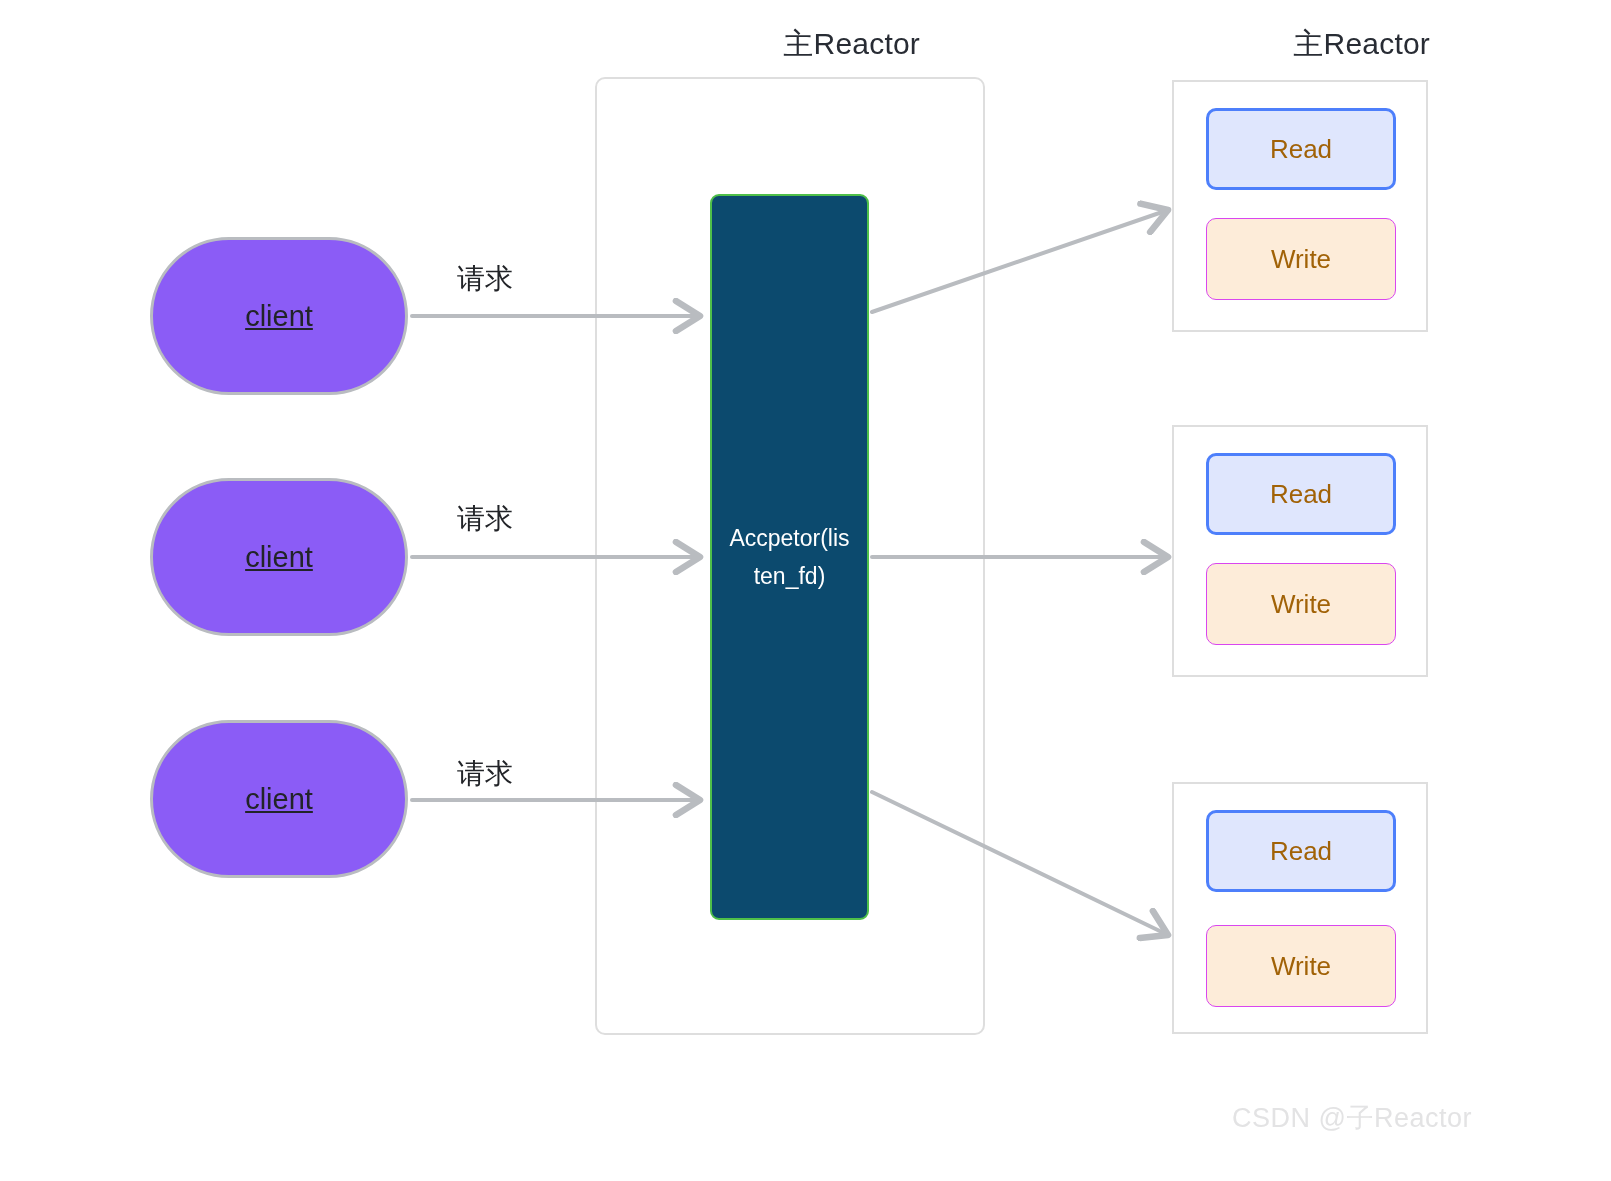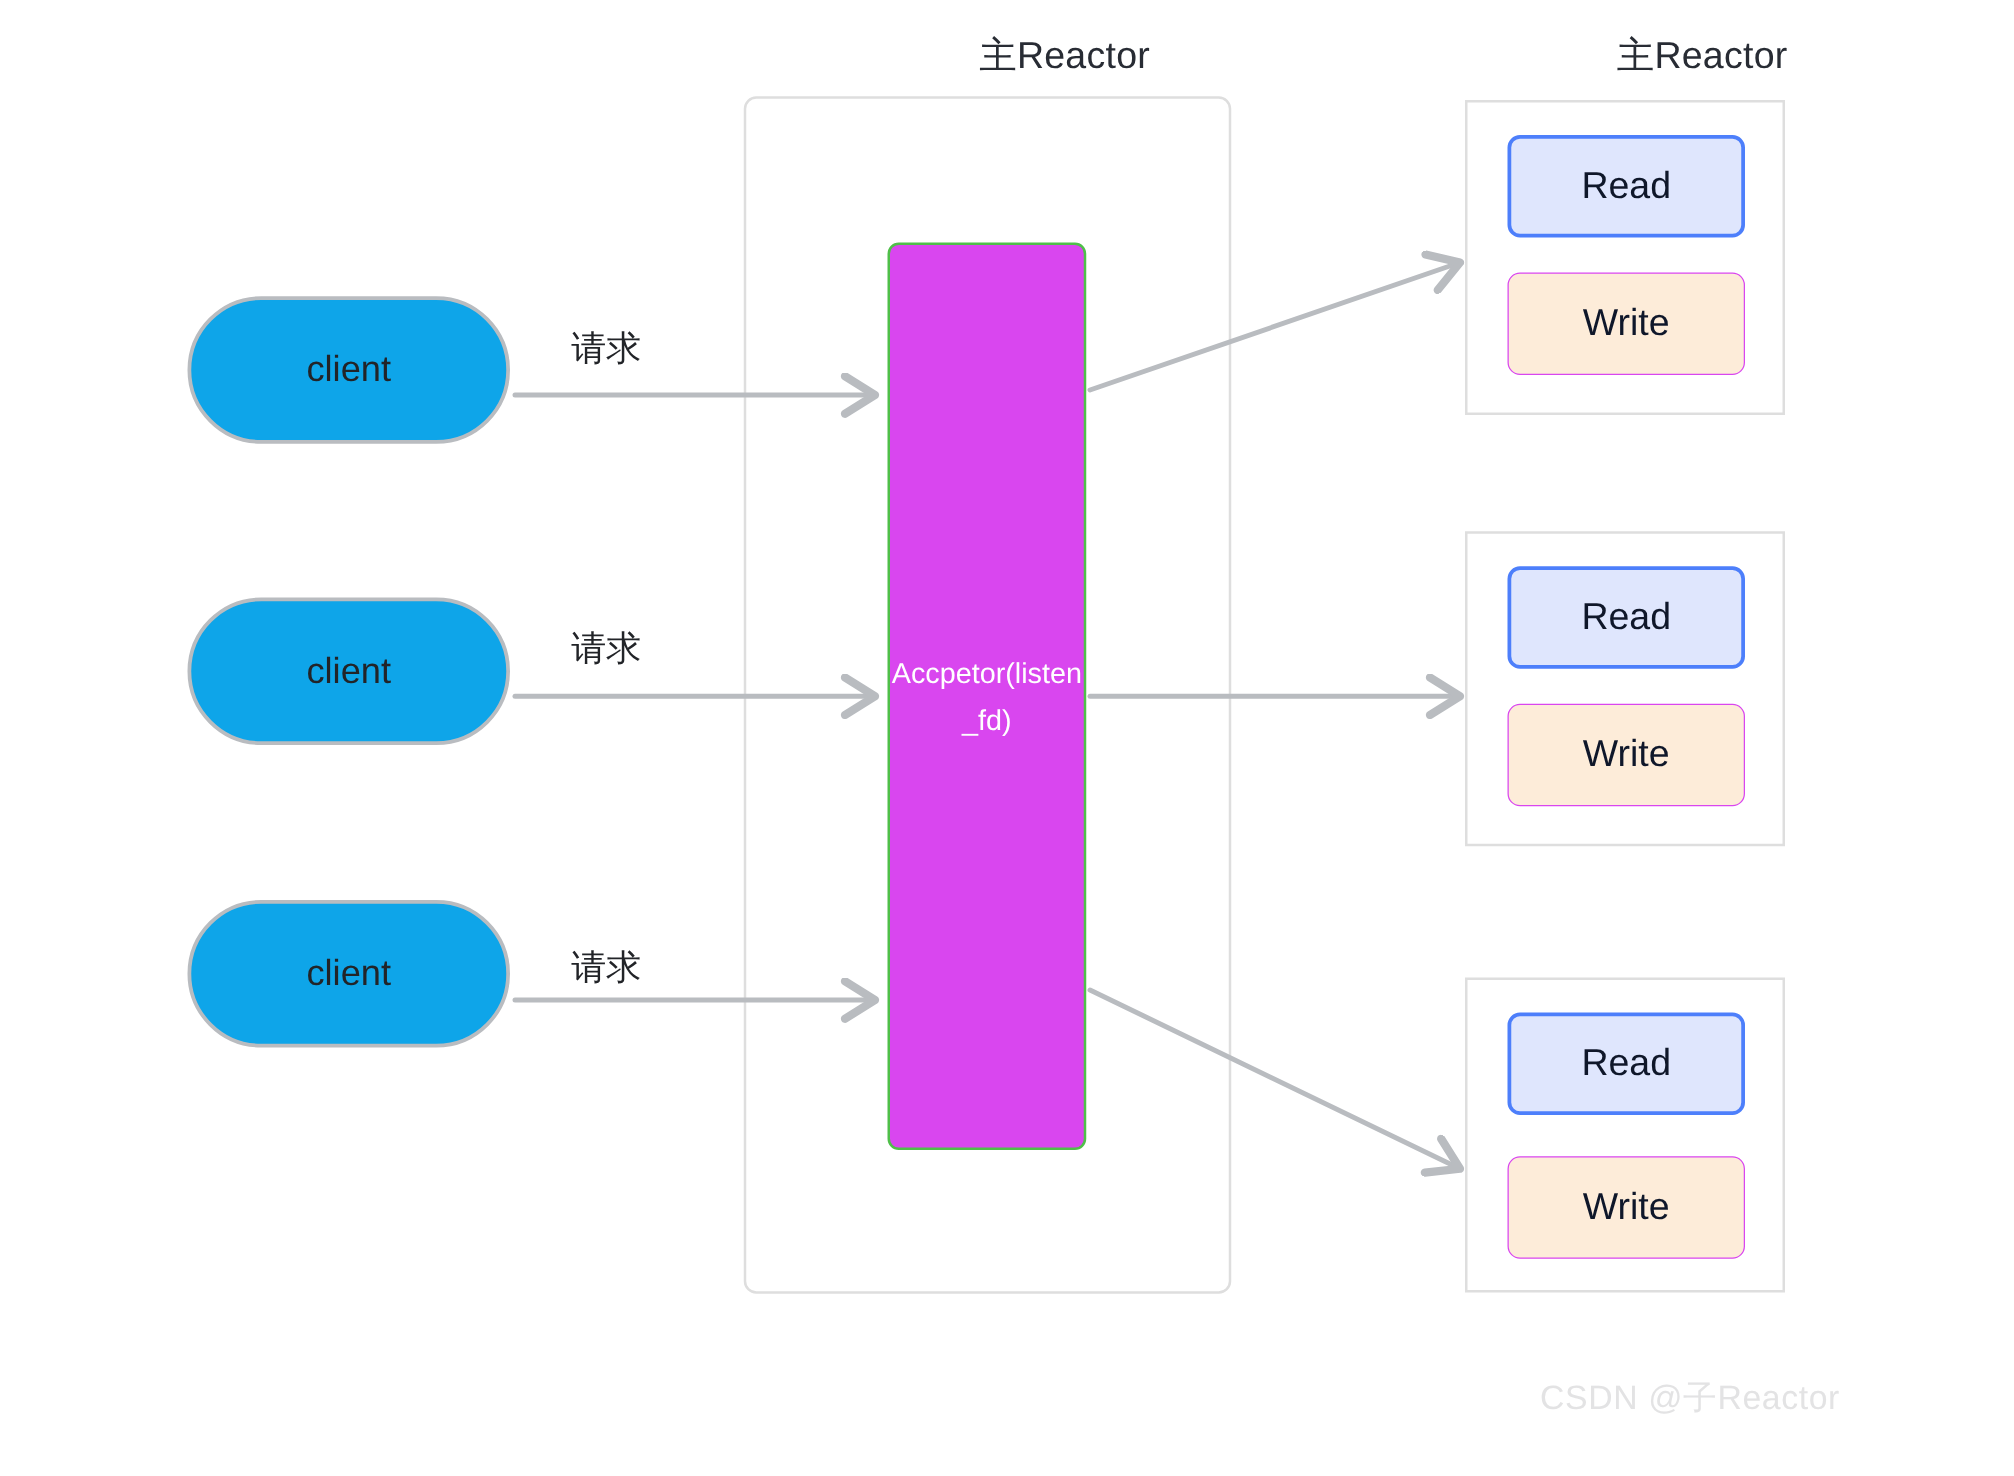--- a/index.html
+++ b/index.html
@@ -50,68 +50,69 @@
     background: #ffffff;
     box-sizing: border-box;
   }
   #sub-reactor-1 { left: 1172px; top: 80px; }
   #sub-reactor-2 { left: 1172px; top: 425px; }
   #sub-reactor-3 { left: 1172px; top: 782px; }
 
   
   .client-node {
     width: 258px;
-    height: 118px;
-    background: #0ea5e9;
+    height: 158px;
+    background: #8b5cf6;
     border: 3px solid #b9bcc0;
     border-radius: 79px;
     box-sizing: border-box;
     display: flex;
     align-items: center;
     justify-content: center;
     font-size: 29px;
     color: #222428;
+    text-decoration: underline;
   }
   #client-1 { left: 150px; top: 237px; }
   #client-2 { left: 150px; top: 478px; }
   #client-3 { left: 150px; top: 720px; }
 
   
   #acceptor-node {
     left: 710px;
     top: 194px;
     width: 159px;
     height: 726px;
-    background: #d946ef;
+    background: #0c4a6e;
     border: 2px solid #4fbf49;
     border-radius: 9px;
     box-sizing: border-box;
     display: flex;
     align-items: center;
     justify-content: center;
     text-align: center;
     color: #ffffff;
     font-size: 23px;
     line-height: 38px;
-    padding: 0 0;
+    padding: 0 16px;
     word-break: break-all;
   }
   #acceptor-node .acc-text { display: block; width: 100%; }
 
   
   .rw-box {
     width: 190px;
     height: 82px;
     box-sizing: border-box;
     border-radius: 10px;
     display: flex;
     align-items: center;
     justify-content: center;
-    font-size: 30px;
-    color: #0f172a;
+    font-size: 26px;
+    color: #a16207;
   }
   .read-box {
     background: #dfe6fd;
     border: 3px solid #4d7ffb;
   }
   .write-box {
     background: #fdecd9;
     border: 1px solid #d946ef;
   }
   .rw-read-1 { left: 1206px; top: 108px; }

